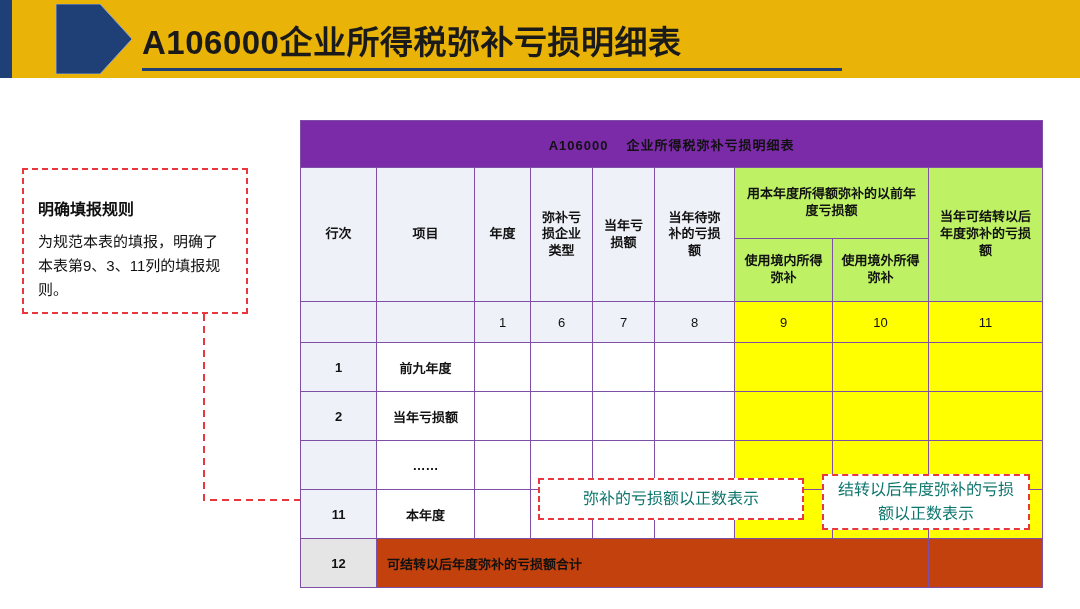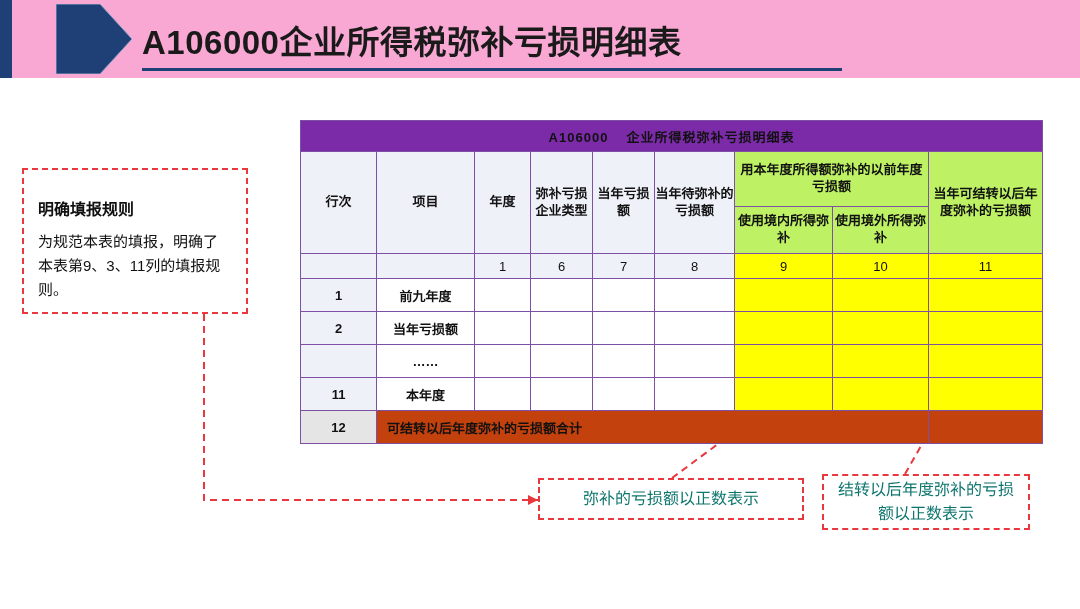--- a/index.html
+++ b/index.html
@@ -15,21 +15,21 @@
     overflow: hidden;
   }
 
   
   .header {
     position: absolute;
     left: 0;
     top: 0;
     width: 1080px;
     height: 78px;
-    background: #f9a8d4;
+    background: #eab308;
   }
   .header-accent {
     position: absolute;
     left: 0;
     top: 0;
     width: 12px;
     height: 78px;
     background: #1f3f77;
   }
   .header-arrow {
@@ -93,21 +93,21 @@
     border-collapse: collapse;
     width: 742px;
     table-layout: fixed;
   }
   table.form td, table.form th {
     border: 1px solid #7e4fa5;
     font-size: 13px;
     color: #111;
     text-align: center;
     vertical-align: middle;
-    padding: 0;
+    padding: 8px;
   }
   .title-row td {
     background: #7B2AA8;
     color: #ffffff;
     font-weight: bold;
     font-size: 15px;
     height: 30px;
     letter-spacing: 1px;
     border: 1px solid #7B2AA8;
   }

